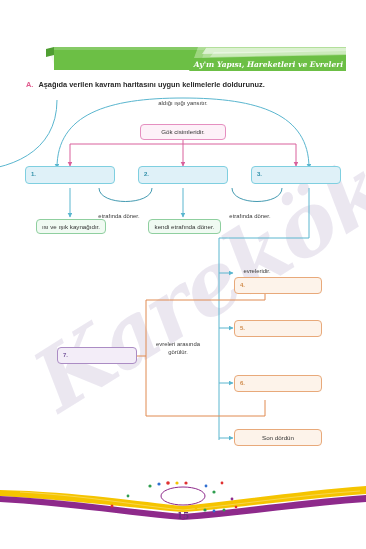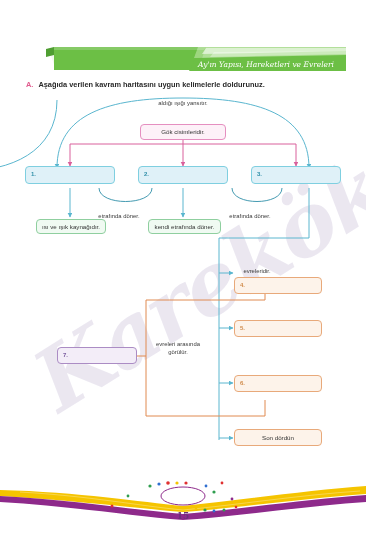--- a/index.html
+++ b/index.html
@@ -28,23 +28,23 @@
   .banner{position:absolute;left:46px;top:46px;width:300px;height:26px;z-index:5;}
   .banner svg{display:block;}
   .banner-title{
     position:absolute;left:20px;top:4px;
     font-family:"DejaVu Serif", serif;
     font-style:italic;font-weight:700;font-size:11.5px;color:#ffffff;
     white-space:nowrap;
     text-shadow:0 1px 1px rgba(0,0,0,.25);
   }
   .banner-sub{
-    position:absolute;right:12px;top:14px;
-    font-family:"DejaVu Serif", serif;
-    font-style:italic;font-weight:400;font-size:7.5px;color:#ffffff;
+    position:absolute;right:3px;top:14px;
+    font-family:"DejaVu Serif", serif;
+    font-style:italic;font-weight:700;font-size:7.5px;color:#ffffff;
     white-space:nowrap;
   }
 
   
   .instruction{
     position:absolute;left:26px;top:80px;z-index:5;
     font-size:7.4px;font-weight:700;color:#2b2b2b;white-space:nowrap;text-align:center;
   }
   .instruction .letter{color:#e05b8e;font-weight:700;margin-right:5px;}
 

